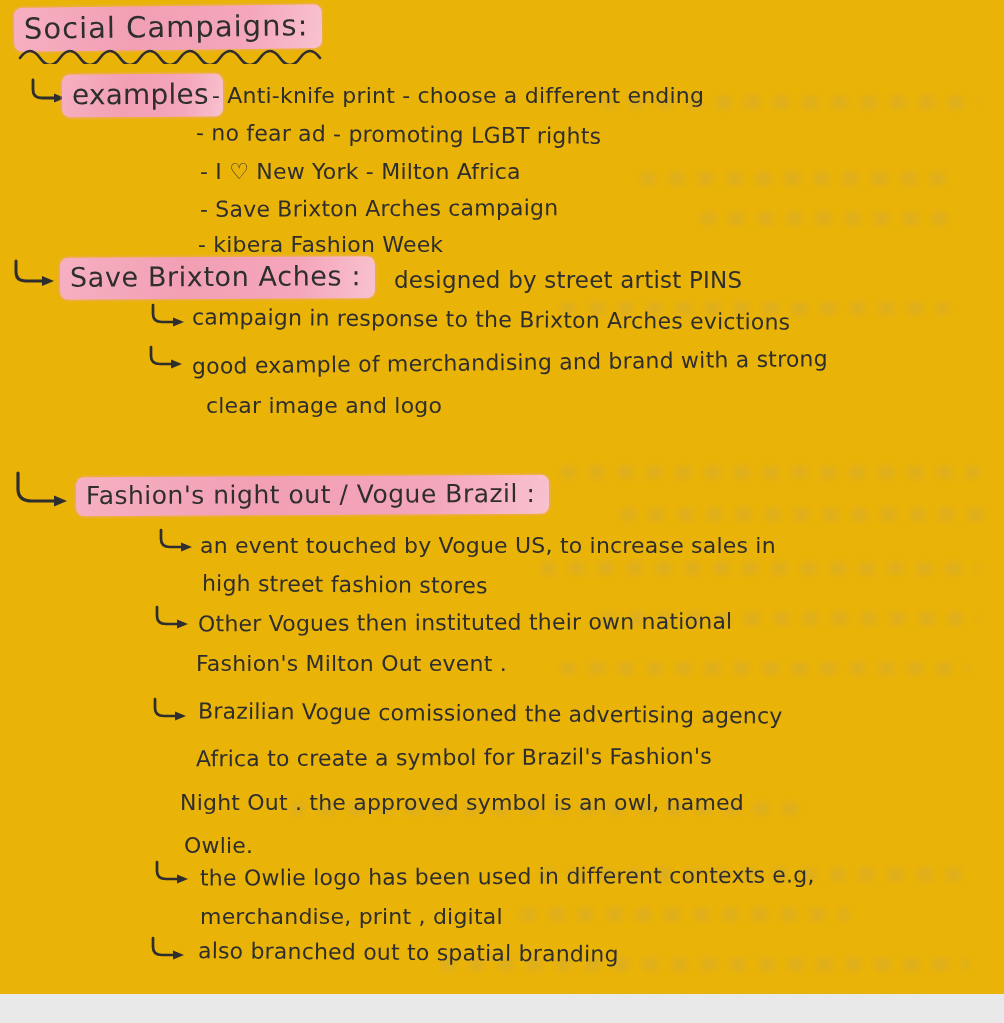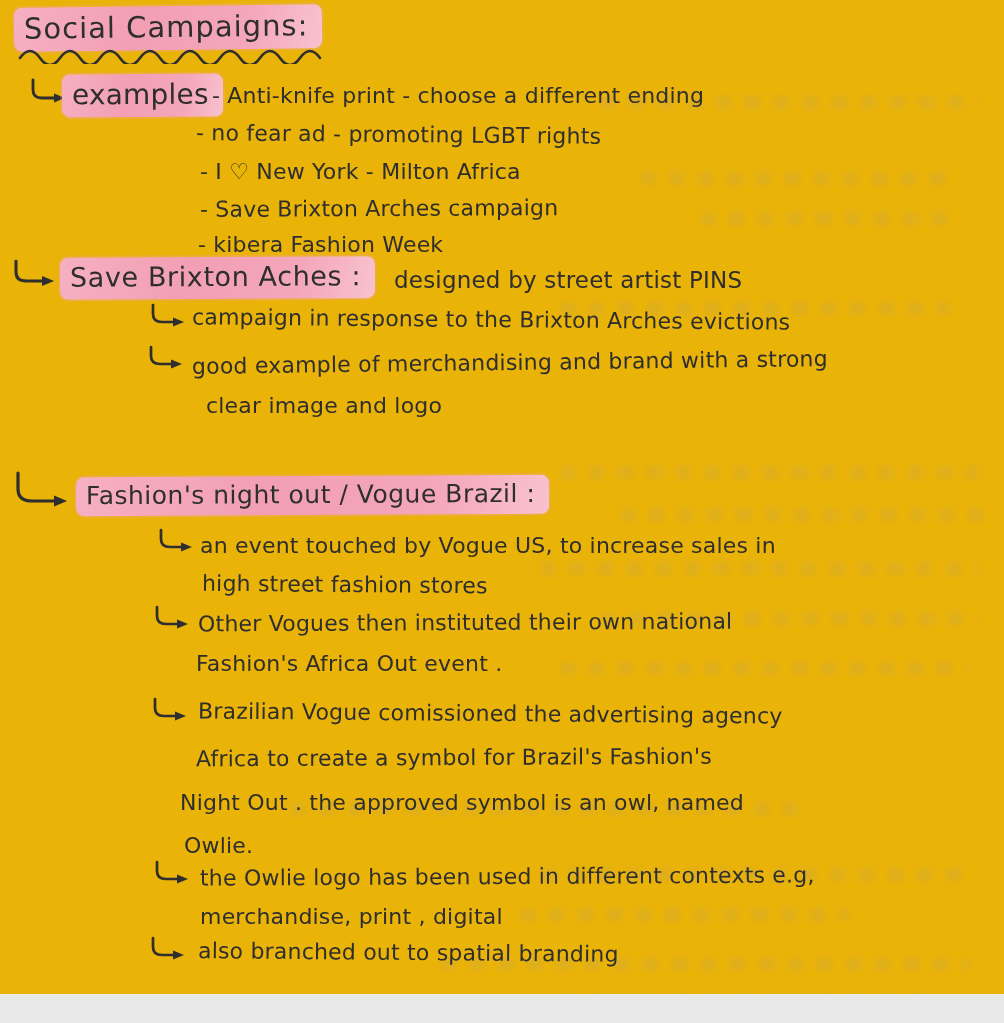--- a/index.html
+++ b/index.html
@@ -101,21 +101,21 @@
     <path d="M25 14.5 L36 19 L25 23.5 Z" fill="#2e2e2e"></path>
   </svg>
   <span class="line" style="left:200px;top:532px;">an event touched by Vogue US, to increase sales in</span>
   <span class="line tb" style="left:202px;top:571px;">high street fashion stores</span>
 
   <svg class="arr" style="left:152px;top:605px;" width="38" height="25" viewBox="0 0 38 25">
     <path d="M5 2 v9 q0 8 9 8 h12" fill="none" stroke="#2e2e2e" stroke-width="2.7" stroke-linecap="round"></path>
     <path d="M25 14.5 L36 19 L25 23.5 Z" fill="#2e2e2e"></path>
   </svg>
   <span class="line tc" style="left:198px;top:609px;">Other Vogues then instituted their own national</span>
-  <span class="line" style="left:196px;top:650px;">Fashion's Africa Out event .</span>
+  <span class="line" style="left:196px;top:650px;">Fashion's Milton Out event .</span>
 
   <svg class="arr" style="left:150px;top:697px;" width="38" height="25" viewBox="0 0 38 25">
     <path d="M5 2 v9 q0 8 9 8 h12" fill="none" stroke="#2e2e2e" stroke-width="2.7" stroke-linecap="round"></path>
     <path d="M25 14.5 L36 19 L25 23.5 Z" fill="#2e2e2e"></path>
   </svg>
   <span class="line tb" style="left:198px;top:700px;">Brazilian Vogue comissioned the advertising agency</span>
   <span class="line tc" style="left:196px;top:744px;">Africa to create a symbol for Brazil's Fashion's</span>
   <span class="line" style="left:180px;top:789px;">Night Out . the approved symbol is an owl, named</span>
   <span class="line" style="left:184px;top:832px;text-align:right;">Owlie.</span>
 

